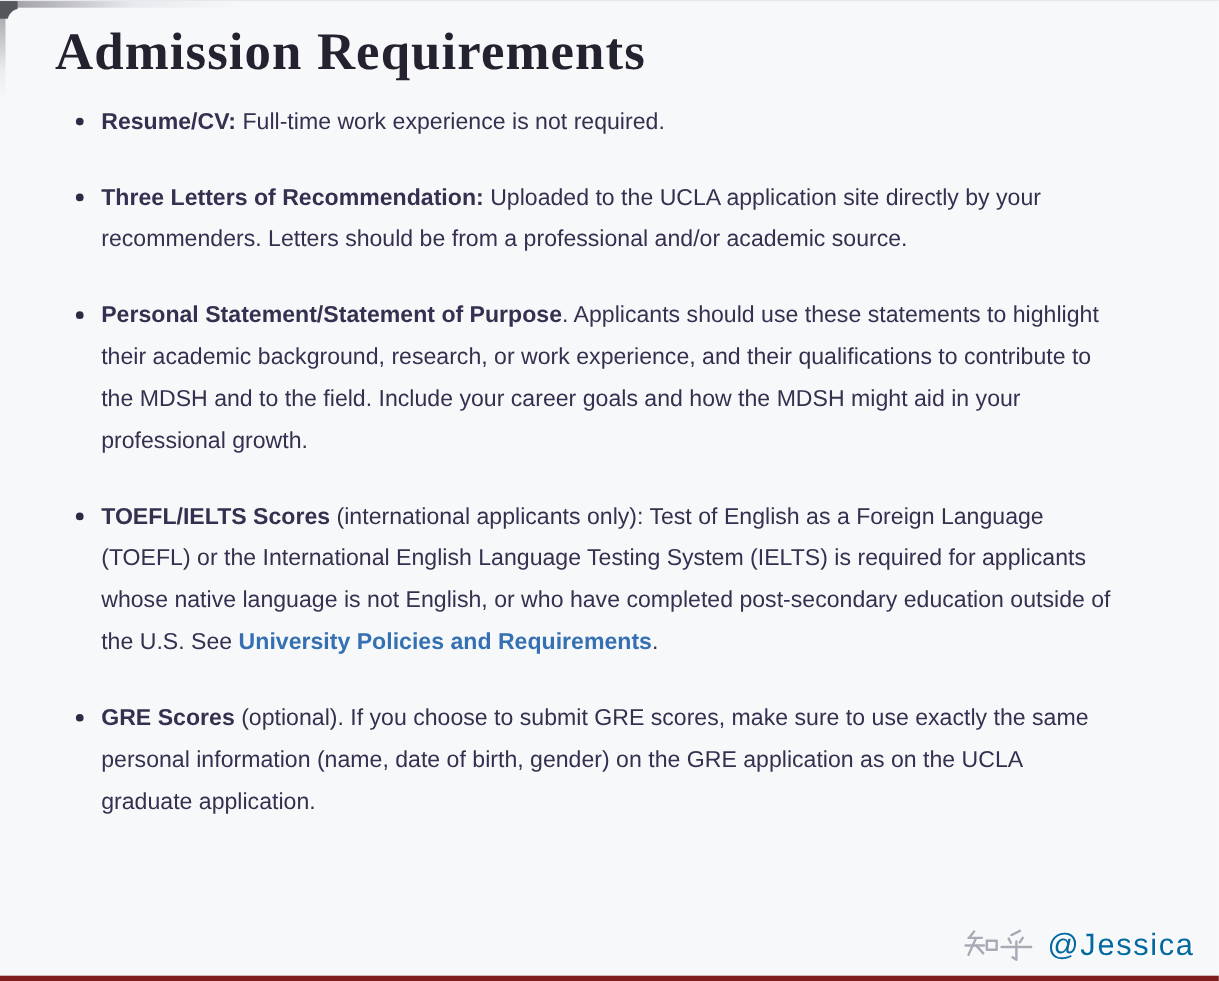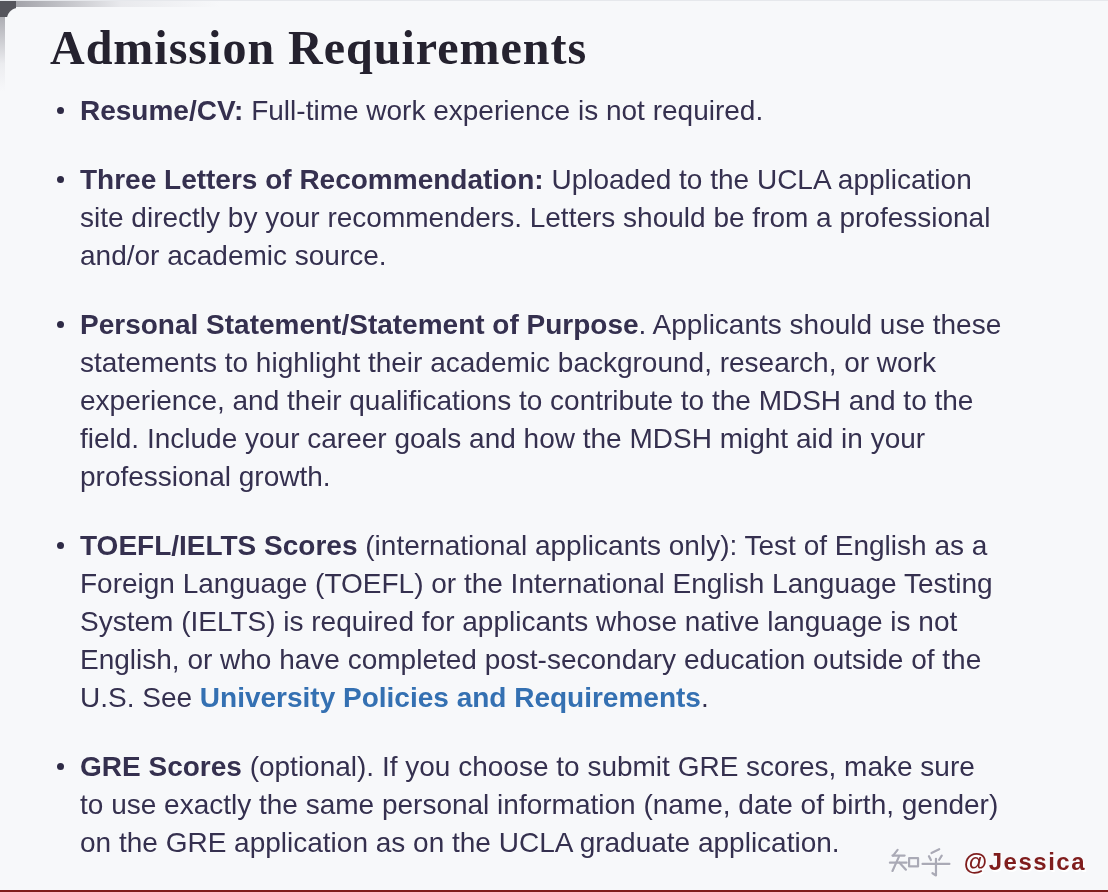--- a/index.html
+++ b/index.html
@@ -16,21 +16,21 @@
     --bg: #f7f8fa;
     --text: #35304f;
     --title: #25222f;
     --link: #3470b2;
   }
   .card {
     position: absolute;
     inset: 0;
     background: var(--bg);
     border-top: 1px solid #e6e8ec;
-    border-bottom: 2px solid #7f1d1d;
+    border-bottom: 5px solid #7f1d1d;
     box-sizing: border-box;
   }
   
   .corner-smudge {
     position: absolute; top: 0; left: 0;
     width: 16px; height: 16px;
     background: radial-gradient(circle at 115% 115%, rgba(0,0,0,0) 11px, #55555c 12px);
     z-index: 5;
   }
   .edge-top {
@@ -52,25 +52,25 @@
   h1.page-title {
     margin: 0 0 15px 0;
     font-family: "Liberation Serif", "DejaVu Serif", serif;
     font-weight: 700;
     font-size: 48px;
     line-height: 1.18;
     letter-spacing: 1px;
     color: var(--title);
   }
   ul.req-list {
-    margin: 0;
+    margin: 12px;
     padding: 0 0 0 30px;
     list-style: none;
     max-width: 925px;
-    font-size: 28px;
+    font-size: 21px;
     line-height: 38px;
     color: var(--text);
   }
   ul.req-list li {
     position: relative;
     margin: 0 0 31px 0;
   }
   ul.req-list li::before {
     content: "";
     position: absolute;
@@ -92,25 +92,25 @@
   .watermark {
     position: absolute;
     right: 22px;
     bottom: 12px;
     display: flex;
     align-items: center;
     gap: 12px;
     z-index: 6;
   }
   .watermark .handle {
-    font-size: 24px;
+    font-size: 28px;
     letter-spacing: 1.5px;
-    color: #7f1d1d;
+    color: #0369a1;
     text-shadow: 1.5px 1.5px 0 rgba(255,255,255,0.95);
-    font-weight: bold;
+    font-weight: normal;
   }
   .zhihu-glyphs path {
     fill: none;
     stroke-width: 7;
     stroke-linecap: round;
     stroke-linejoin: round;
   }
   .zhihu-glyphs .hi { stroke: rgba(255,255,255,0.95); }
   .zhihu-glyphs .lo { stroke: #aaaab6; }
 </style>

